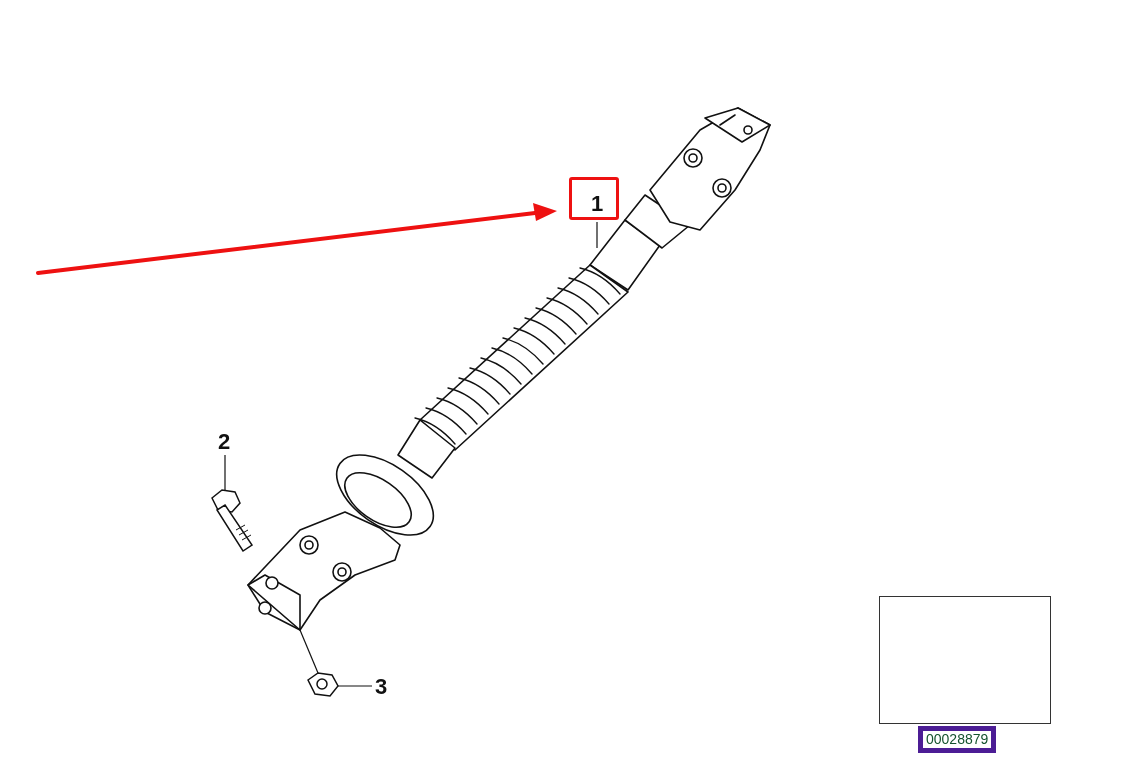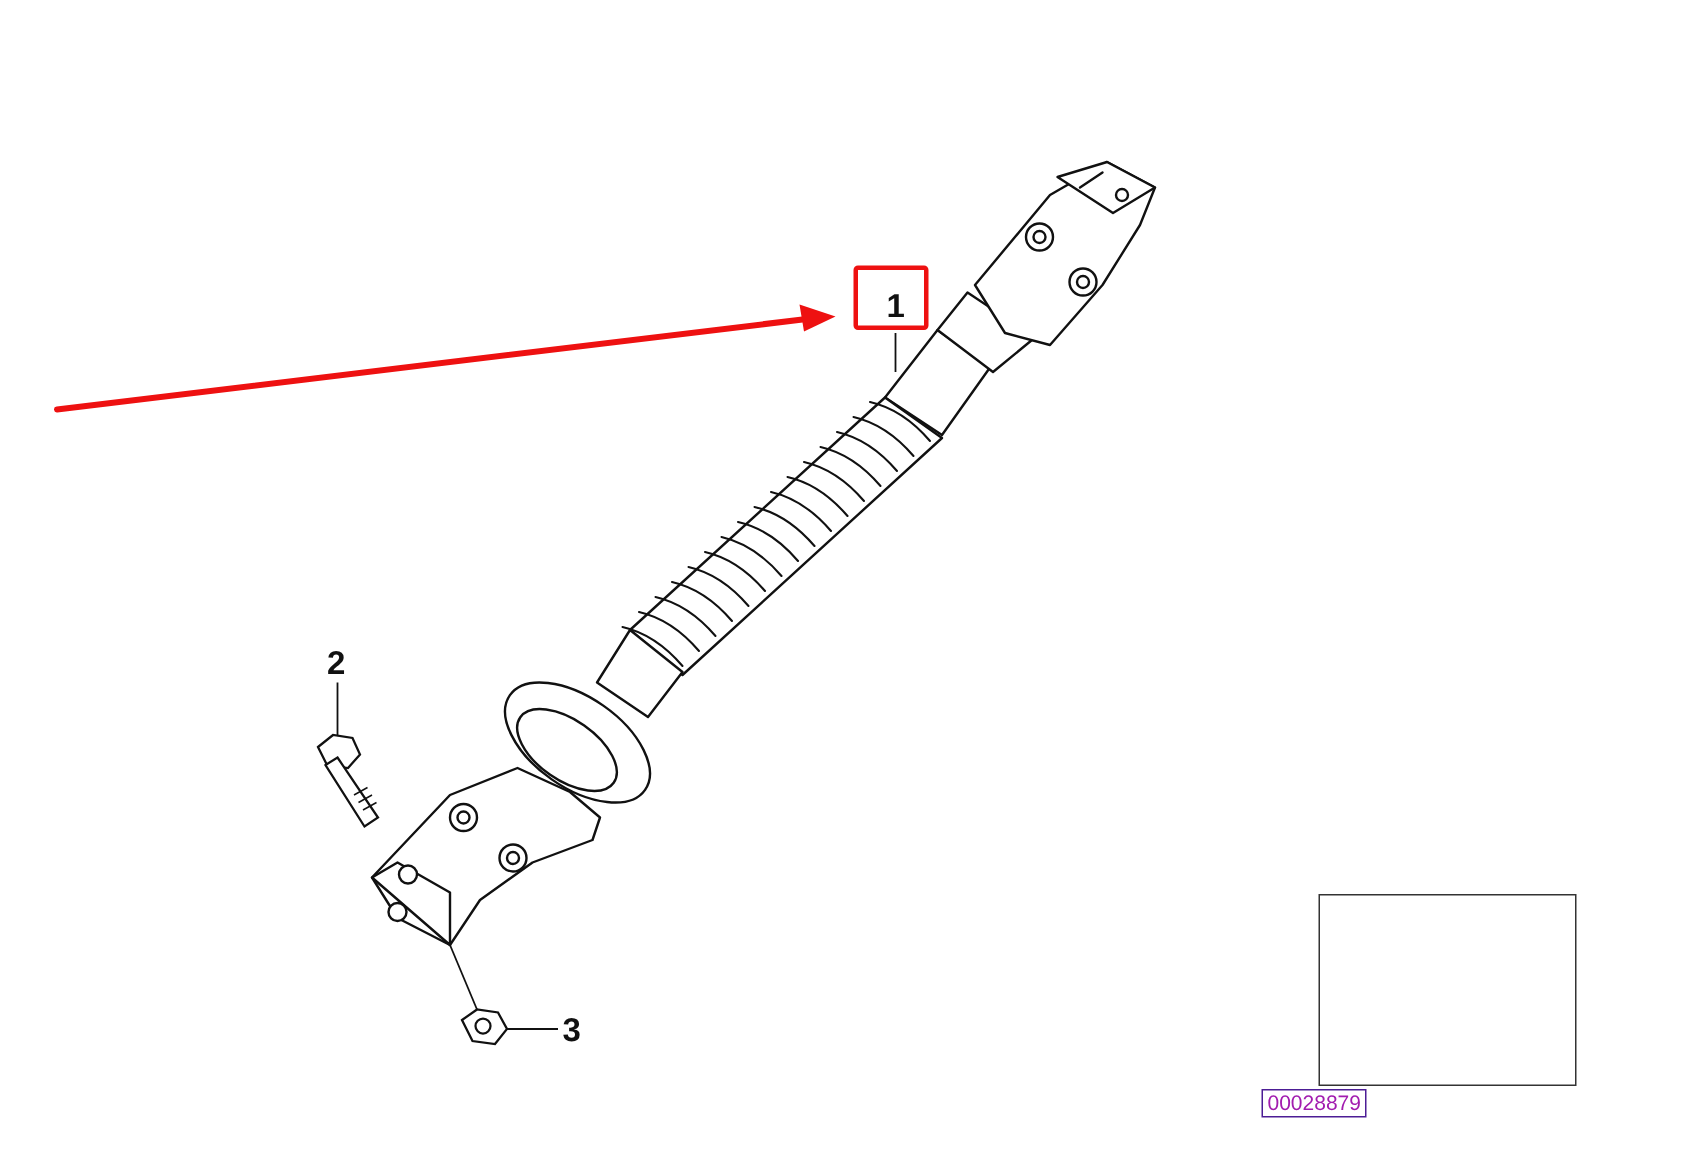--- a/index.html
+++ b/index.html
@@ -1,20 +1,20 @@
 <!DOCTYPE html>
 <html><head>
 <meta charset="utf-8">
 <style>
   html, body { margin: 0; padding: 0; background: #ffffff; }
   body { width: 1122px; height: 772px; position: relative; overflow: hidden; font-family: "Liberation Sans", sans-serif; }
   #diagram { position: absolute; left: 0; top: 0; width: 1122px; height: 772px; }
   .callout-num { font-family: "Liberation Sans", sans-serif; font-weight: bold; font-size: 22px; fill: #111; }
   .thumb-box { position: absolute; left: 879px; top: 596px; width: 172px; height: 128px; border: 1px solid #333; background: #fff; box-sizing: border-box; }
-  .thumb-code { position: absolute; left: 841px; top: 726px; height: 17px; padding: 0 3px; border: 1px solid #4c1d95; font-family: "Liberation Sans", sans-serif; font-size: 14px; line-height: 17px; color: #a21caf; background: #fff; }
+  .thumb-code { position: absolute; left: 918px; top: 726px; height: 17px; padding: 0 3px; border: 5px solid #4c1d95; font-family: "Liberation Sans", sans-serif; font-size: 14px; line-height: 17px; color: #14532d; background: #fff; }
   .highlight-box { position: absolute; left: 569px; top: 177px; width: 50px; height: 43px; border: 3px solid #ee1111; border-radius: 3px; box-sizing: border-box; }
 </style>
 </head>
 <body>
 
 <svg id="diagram" viewBox="0 0 1122 772" xmlns="http://www.w3.org/2000/svg">
 
   <g stroke="#111" stroke-width="1.6" fill="#fff" stroke-linejoin="round" stroke-linecap="round">
 
     <path d="M590 265 L625 220 L660 245 L628 290 Z"></path>

